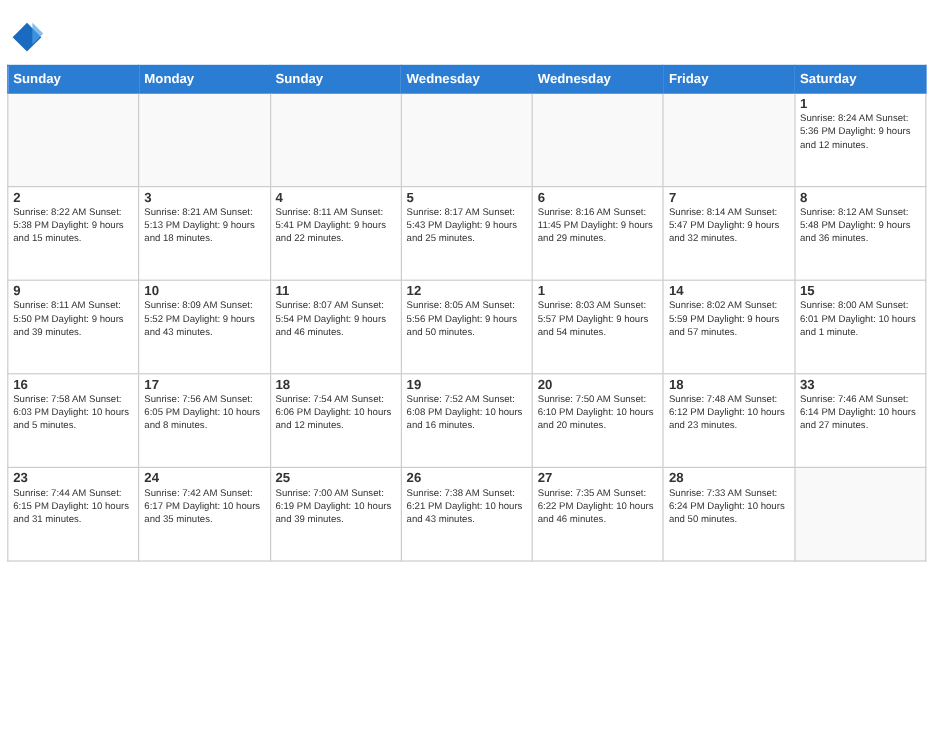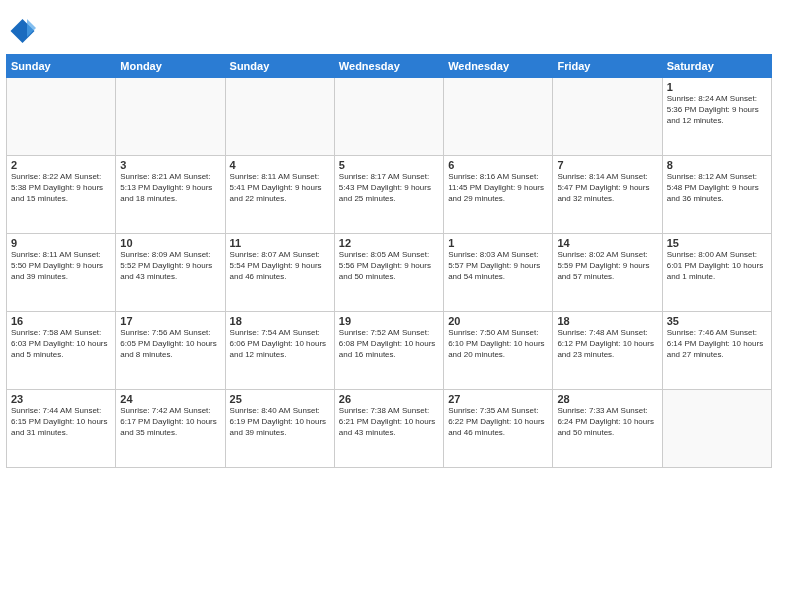--- a/index.html
+++ b/index.html
@@ -266,42 +266,42 @@
 Sunset: 6:10 PM
 Daylight: 10 hours and 20 minutes.</div>
           </td>
           <td>
             <span class="day-number">18</span>
             <div class="day-info">Sunrise: 7:48 AM
 Sunset: 6:12 PM
 Daylight: 10 hours and 23 minutes.</div>
           </td>
           <td>
-            <span class="day-number">35</span>
+            <span class="day-number">33</span>
             <div class="day-info">Sunrise: 7:46 AM
 Sunset: 6:14 PM
 Daylight: 10 hours and 27 minutes.</div>
           </td>
         </tr>
         <tr>
           <td>
             <span class="day-number">23</span>
             <div class="day-info">Sunrise: 7:44 AM
 Sunset: 6:15 PM
 Daylight: 10 hours and 31 minutes.</div>
           </td>
           <td>
             <span class="day-number">24</span>
             <div class="day-info">Sunrise: 7:42 AM
 Sunset: 6:17 PM
 Daylight: 10 hours and 35 minutes.</div>
           </td>
           <td>
             <span class="day-number">25</span>
-            <div class="day-info">Sunrise: 8:40 AM
+            <div class="day-info">Sunrise: 7:00 AM
 Sunset: 6:19 PM
 Daylight: 10 hours and 39 minutes.</div>
           </td>
           <td>
             <span class="day-number">26</span>
             <div class="day-info">Sunrise: 7:38 AM
 Sunset: 6:21 PM
 Daylight: 10 hours and 43 minutes.</div>
           </td>
           <td>

